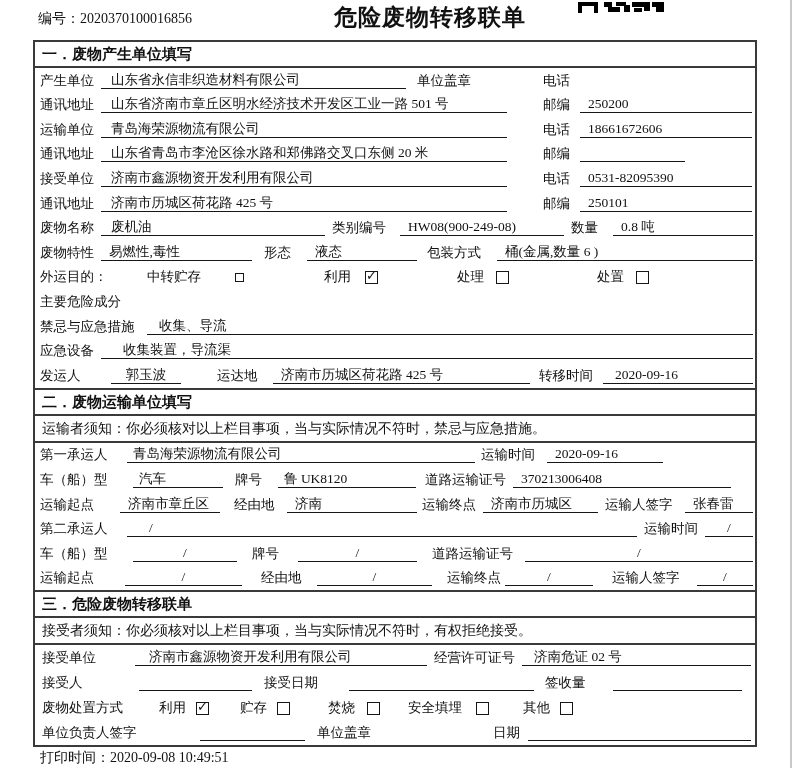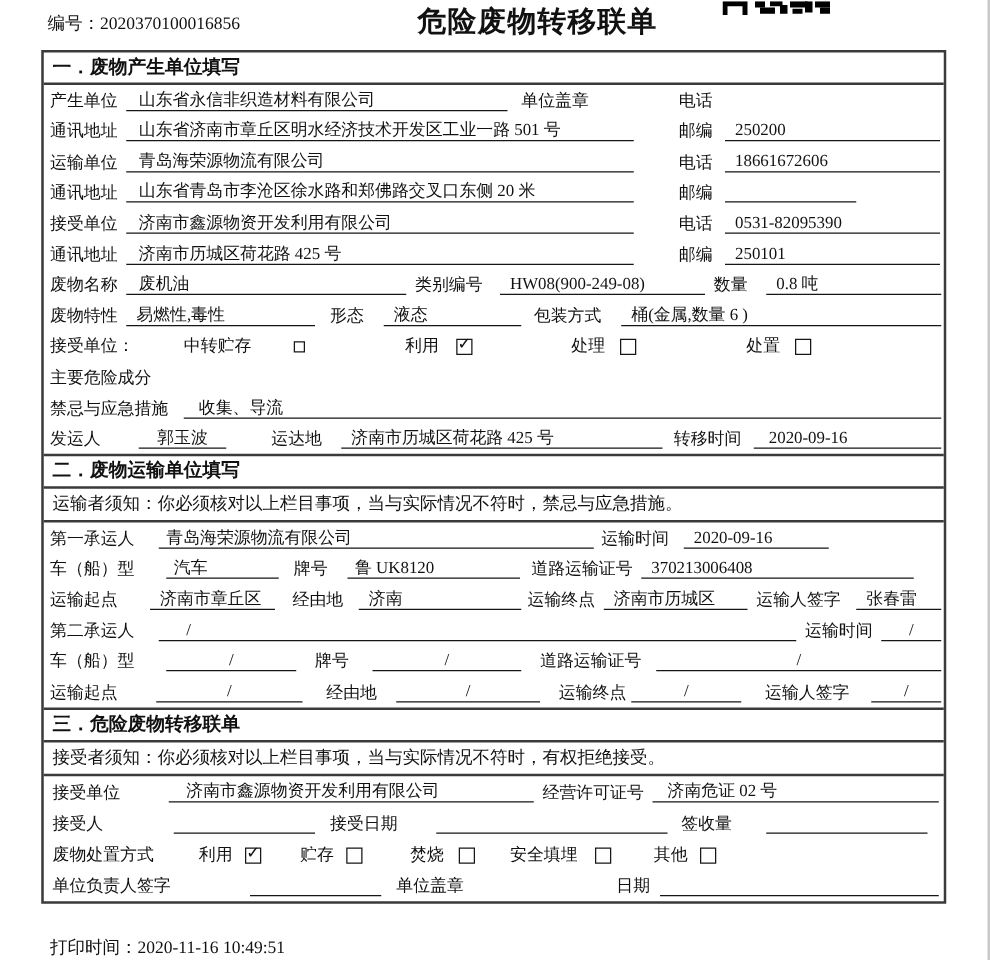--- a/index.html
+++ b/index.html
@@ -117,40 +117,44 @@
     <div class="row s1r">
       <span class="lbl" style="left:5px">废物特性</span>
       <span class="u" style="left:66px;width:151px;padding-left:8px">易燃性,毒性</span>
       <span class="lbl" style="left:229px">形态</span>
       <span class="u" style="left:272px;width:110px;padding-left:8px">液态</span>
       <span class="lbl" style="left:392px">包装方式</span>
       <span class="u" style="left:462px;right:2px;padding-left:8px">桶(金属,数量 6 )</span>
     </div>
 
     <div class="row s1r">
-      <span class="lbl" style="left:5px">接受单位：</span>
+      <span class="lbl" style="left:5px">外运目的：</span>
       <span class="lbl" style="left:112px">中转贮存</span>
       <span class="cb small" style="left:200px"></span>
       <span class="lbl" style="left:289px">利用</span>
       <span class="cb checked" style="left:330px"></span>
       <span class="lbl" style="left:422px">处理</span>
       <span class="cb" style="left:461px"></span>
       <span class="lbl" style="left:562px">处置</span>
       <span class="cb" style="left:601px"></span>
     </div>
 
     <div class="row s1r">
       <span class="lbl" style="left:5px">主要危险成分</span>
     </div>
 
     <div class="row s1r">
       <span class="lbl" style="left:5px">禁忌与应急措施</span>
       <span class="u" style="left:112px;right:2px;padding-left:12px">收集、导流</span>
     </div>
 
+    <div class="row s1r">
+      <span class="lbl" style="left:5px">应急设备</span>
+      <span class="u" style="left:66px;right:2px;padding-left:22px">收集装置，导流渠</span>
+    </div>
 
     <div class="row s1r">
       <span class="lbl" style="left:5px">发运人</span>
       <span class="u ctr" style="left:76px;width:70px">郭玉波</span>
       <span class="lbl" style="left:182px">运达地</span>
       <span class="u" style="left:238px;width:257px;padding-left:8px">济南市历城区荷花路 425 号</span>
       <span class="lbl" style="left:504px">转移时间</span>
       <span class="u" style="left:568px;right:2px;padding-left:12px">2020-09-16</span>
     </div>
 
@@ -247,14 +251,14 @@
     <div class="row s3r">
       <span class="lbl" style="left:7px">单位负责人签字</span>
       <span class="u" style="left:165px;width:105px"></span>
       <span class="lbl" style="left:282px">单位盖章</span>
       <span class="lbl" style="left:458px">日期</span>
       <span class="u" style="left:493px;right:4px"></span>
     </div>
 
   </div>
 
-  <div id="footer"><span>打印时间：</span><span>2020-11-16 10:49:51</span></div>
+  <div id="footer"><span>打印时间：</span><span>2020-09-08 10:49:51</span></div>
 </div>
 
 </body></html>

